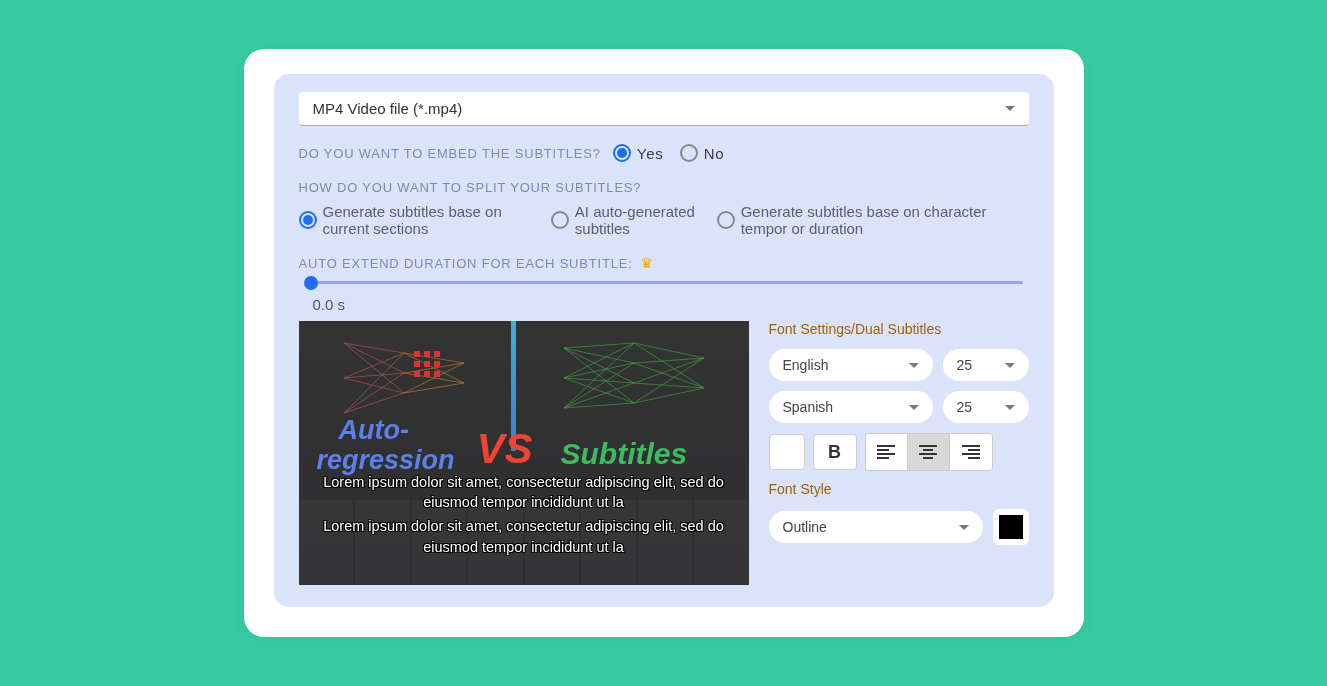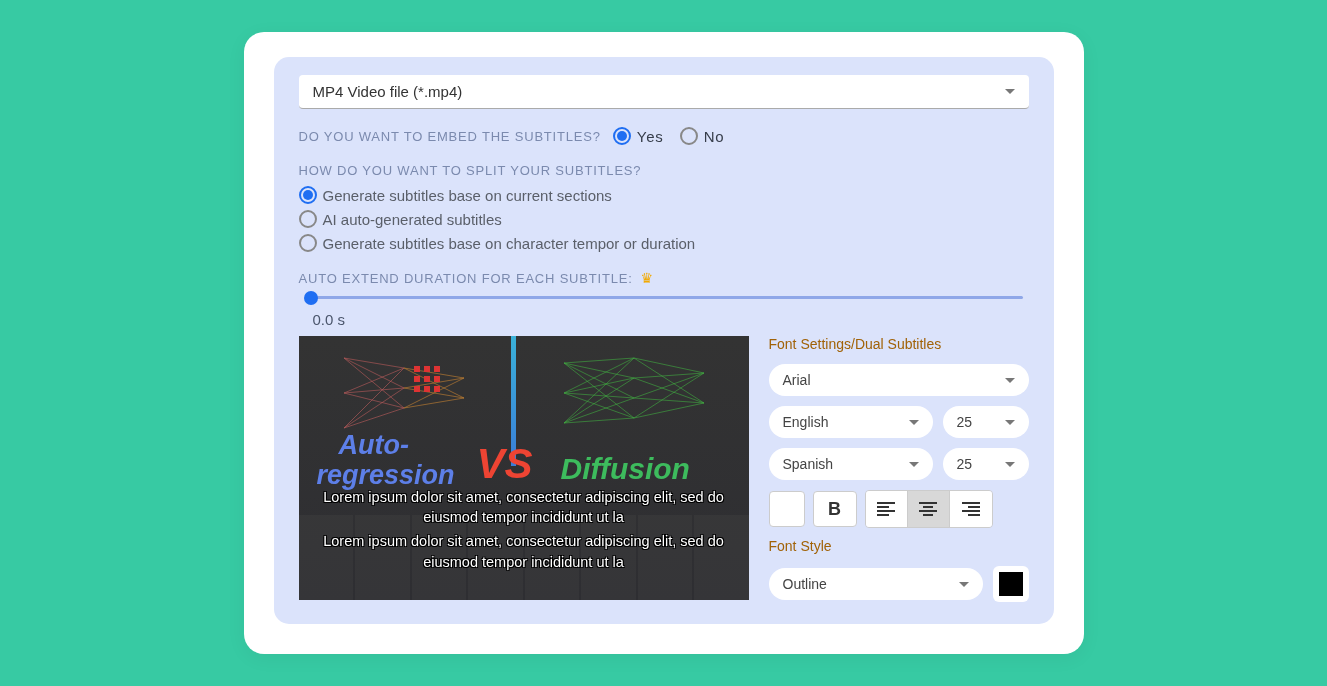--- a/index.html
+++ b/index.html
@@ -65,21 +65,21 @@
     flex-shrink: 0;
   }
   .radio.selected { border-color: #1f6ef2; }
   .radio.selected::after {
     content: '';
     width: 10px; height: 10px;
     background: #1f6ef2;
     border-radius: 50%;
   }
   .radio-text { font-size: 15px; color: #363d4a; }
-  .split-options { display: flex; flex-direction: column; gap: 6px; margin-top: 4px; }
+  .split-options { display: flex; flex-direction: row; gap: 6px; margin-top: 4px; }
   .split-options .radio-option .radio-text { color: #5a5f69; }
   .crown {
     color: #f2a900;
     font-size: 14px;
   }
   .slider-wrap { margin-top: 0; }
   .slider-track {
     position: relative;
     height: 3px;
     background: #8fa7e8;
@@ -364,34 +364,30 @@
               <line x1="90" y1="50" x2="160" y2="25"></line>
                 <line x1="90" y1="50" x2="160" y2="55"></line>
               <line x1="90" y1="70" x2="160" y2="25"></line>
                 <line x1="90" y1="70" x2="160" y2="55"></line>
             </g>
           </svg>
         </div>
         <div class="t-auto">Auto-</div>
         <div class="t-reg">regression</div>
         <div class="t-vs">VS</div>
-        <div class="t-diff">Diffusion</div>
+        <div class="t-diff">Subtitles</div>
         <div class="sub-overlay">
           <div>Lorem ipsum dolor sit amet, consectetur adipiscing elit, sed do eiusmod tempor incididunt ut la</div>
           <div class="line2">Lorem ipsum dolor sit amet, consectetur adipiscing elit, sed do eiusmod tempor incididunt ut la</div>
         </div>
       </div>
 
       <div class="settings-col">
         <div class="settings-title">Font Settings/Dual Subtitles</div>
 
-        <div class="select-box">
-          <span>Arial</span>
-          <span class="dropdown-arrow"></span>
-        </div>
 
         <div class="row2">
           <div class="select-box centered">
             <span>English</span>
             <span class="dropdown-arrow"></span>
           </div>
           <div class="select-box">
             <span>25</span>
             <span class="dropdown-arrow"></span>
           </div>

